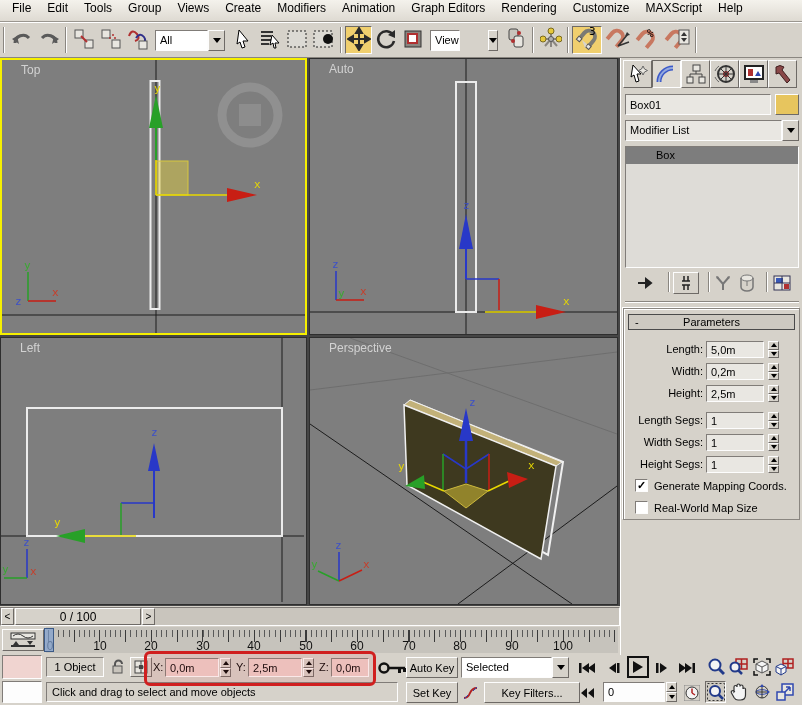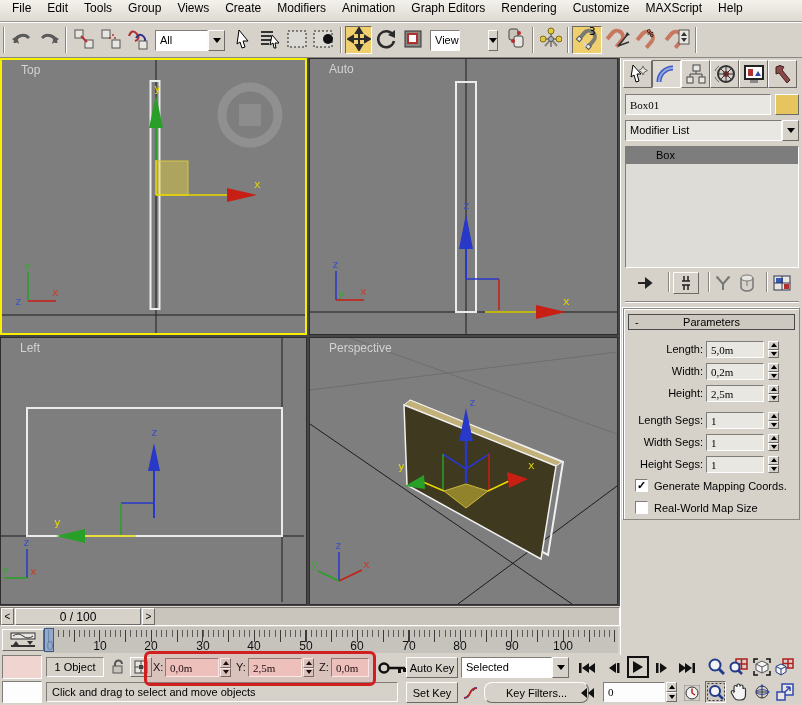--- a/index.html
+++ b/index.html
@@ -44,21 +44,21 @@
   .viewport svg { position:absolute; left:0; top:0; }
   text.ax-x { fill:#c83c28; } text.ax-y { fill:#3aa832; } text.ax-z { fill:#3c50c8; }
   text.ax-sel { fill:#e8d800; }
   svg text { font-family:"DejaVu Sans Mono", monospace; font-size:11px; }
 
   
   .cmd-panel { position:absolute; left:620px; top:58px; width:182px; height:597px; background:#d6d2ca; border-left:1px solid #fff; }
   .cp-tab { position:absolute; top:2px; width:29px; height:28px; background:#d6d2ca;
     border:1px solid; border-color:#fdfdfd #6e6a66 #6e6a66 #fdfdfd; display:flex; align-items:center; justify-content:center; }
   .cp-tab.on { border-color:#6e6a66 #fdfdfd #fdfdfd #6e6a66; background:#dedad2; }
-  input.txt { background:#e9e7e2; border:1px solid; border-color:#807c78 #fdfdfd #fdfdfd #807c78; font-family:Liberation Serif, serif; font-size:11px; padding:0 0 0 4px; }
+  input.txt { background:#e9e7e2; border:1px solid; border-color:#807c78 #fdfdfd #fdfdfd #807c78; font-family:Liberation Sans, sans-serif; font-size:11px; padding:0 0 0 4px; }
   .p-label { position:absolute; width:80px; text-align:right; font-size:11px; }
   .p-field { position:absolute; width:58px; height:17px; }
   .p-spin { position:absolute; width:12px; height:17px; }
   .chk { position:absolute; width:13px; height:13px; background:#fff; border:1px solid; border-color:#807c78 #fdfdfd #fdfdfd #807c78; font-size:11px; font-weight:bold; line-height:11px; text-align:center; }
   .rollout-hdr { position:absolute; background:#cdc9c1; border:1px solid #4a4a4a; text-align:center; font-size:11px; padding-top:1px; }
   .params-groove { position:absolute; border:1px solid #8a8680; box-shadow:1px 1px 0 #fff inset, -1px -1px 0 #fff; }
 
   
   .ts-track { position:absolute; background:#c9c5bd; border:1px solid; border-color:#807c78 #fdfdfd #fdfdfd #807c78; }
   .ruler { position:absolute; left:46px; top:627px; width:572px; height:26px; background:#c6c3bc; }
@@ -712,21 +712,21 @@
   <div class="abs" style="left:2px;top:681px;width:40px;height:22px;background:#fdfdfd;border:1px solid;border-color:#807c78 #fdfdfd #fdfdfd #807c78;"></div>
   <div class="sunken abs" style="left:46px;top:682px;width:352px;height:20px;background:#d6d2ca;padding:3px 0 0 5px;">Click and drag to select and move objects</div>
 
   <div class="btn raised abs" style="left:406px;top:682px;width:52px;height:21px;">Set Key</div>
   <div class="btn abs" style="left:461px;top:682px;width:20px;height:21px;">
       <svg width="16" height="14">
         <path d="M1 12 Q5 12 7 7 Q9 2 14 2" fill="none" stroke="#b02020" stroke-width="2"></path>
         <path d="M1 13 L5 9 M10 5 L14 1" stroke="#3048b0"></path>
       </svg>
     </div>
-  <div class="btn raised abs" style="left:484px;top:682px;width:105px;height:21px;border-radius:8px;">Key Filters...</div>
+  <div class="btn raised abs" style="left:484px;top:682px;width:96px;height:21px;">Key Filters...</div>
 
   <div class="btn abs" style="left:576px;top:682px;width:22px;height:21px;">
       <svg width="15" height="10">
         <path d="M7 0 L1 5 L7 10 Z M14 0 L8 5 L14 10 Z" fill="#111"></path>
       </svg>
     </div>
   <input class="txt abs" style="left: 603px; top: 682px; width: 62px; height: 20px; background: rgb(253, 253, 253);" value="0">
   <div class="spin abs" style="left:666px;top:682px;width:12px;height:20px;">
       <div>
         <div class="tri-up-s"></div>

